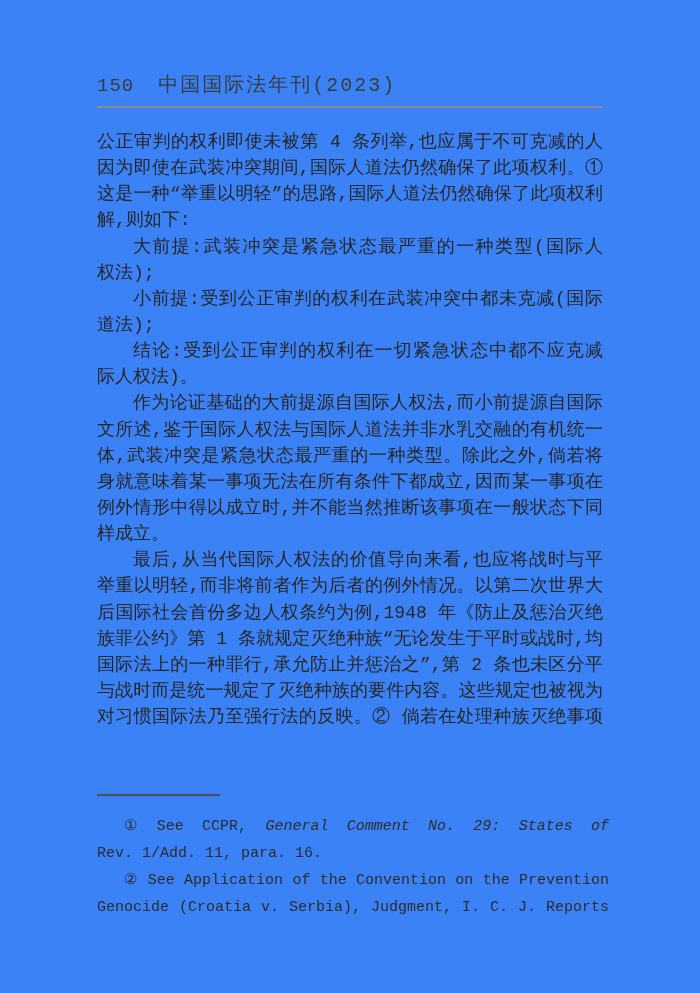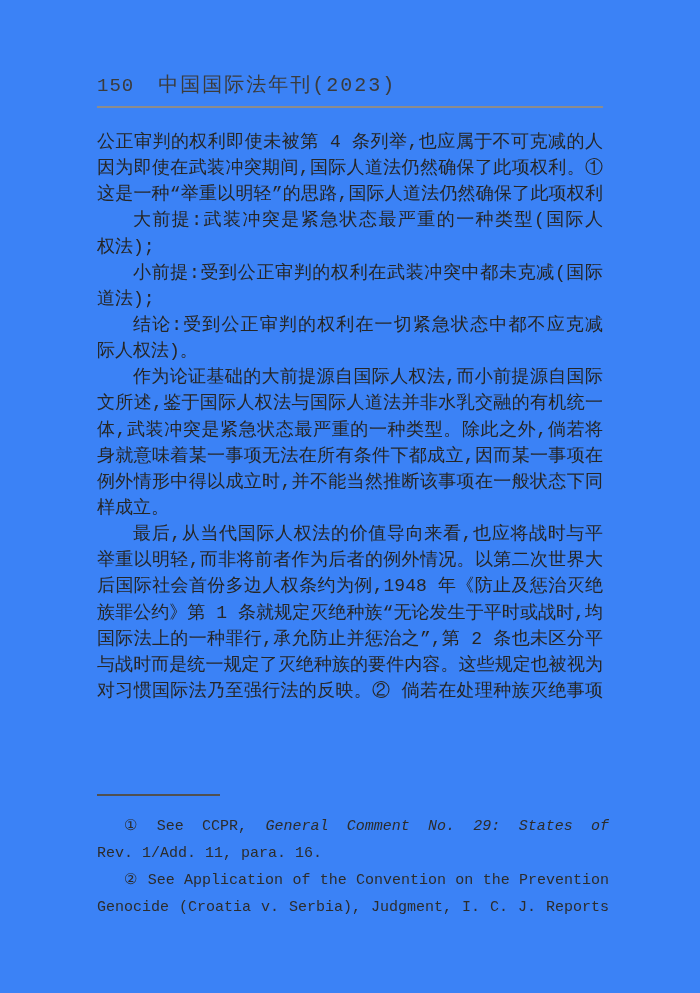--- a/index.html
+++ b/index.html
@@ -101,20 +101,21 @@
   <div class="header">
     <span class="page-num">150</span>
     <span class="journal">中国国际法年刊(2023)</span>
   </div>
   <div class="header-rule"></div>
 
   <div class="body-text" id="body-text">
       <div class="line j">公正审判的权利即使未被第 4 条列举,也应属于不可克减的人权,</div>
       <div class="line j">因为即使在武装冲突期间,国际人道法仍然确保了此项权利。①</div>
       <div class="line j">这是一种“举重以明轻”的思路,国际人道法仍然确保了此项权利</div>
+      <div class="line">解,则如下:</div>
       <div class="line j in">大前提:武装冲突是紧急状态最严重的一种类型(国际人</div>
       <div class="line">权法);</div>
       <div class="line j in">小前提:受到公正审判的权利在武装冲突中都未克减(国际人</div>
       <div class="line">道法);</div>
       <div class="line j in">结论:受到公正审判的权利在一切紧急状态中都不应克减(国</div>
       <div class="line">际人权法)。</div>
       <div class="line j in">作为论证基础的大前提源自国际人权法,而小前提源自国际</div>
       <div class="line j">文所述,鉴于国际人权法与国际人道法并非水乳交融的有机统一</div>
       <div class="line j">体,武装冲突是紧急状态最严重的一种类型。除此之外,倘若将</div>
       <div class="line j">身就意味着某一事项无法在所有条件下都成立,因而某一事项在</div>

